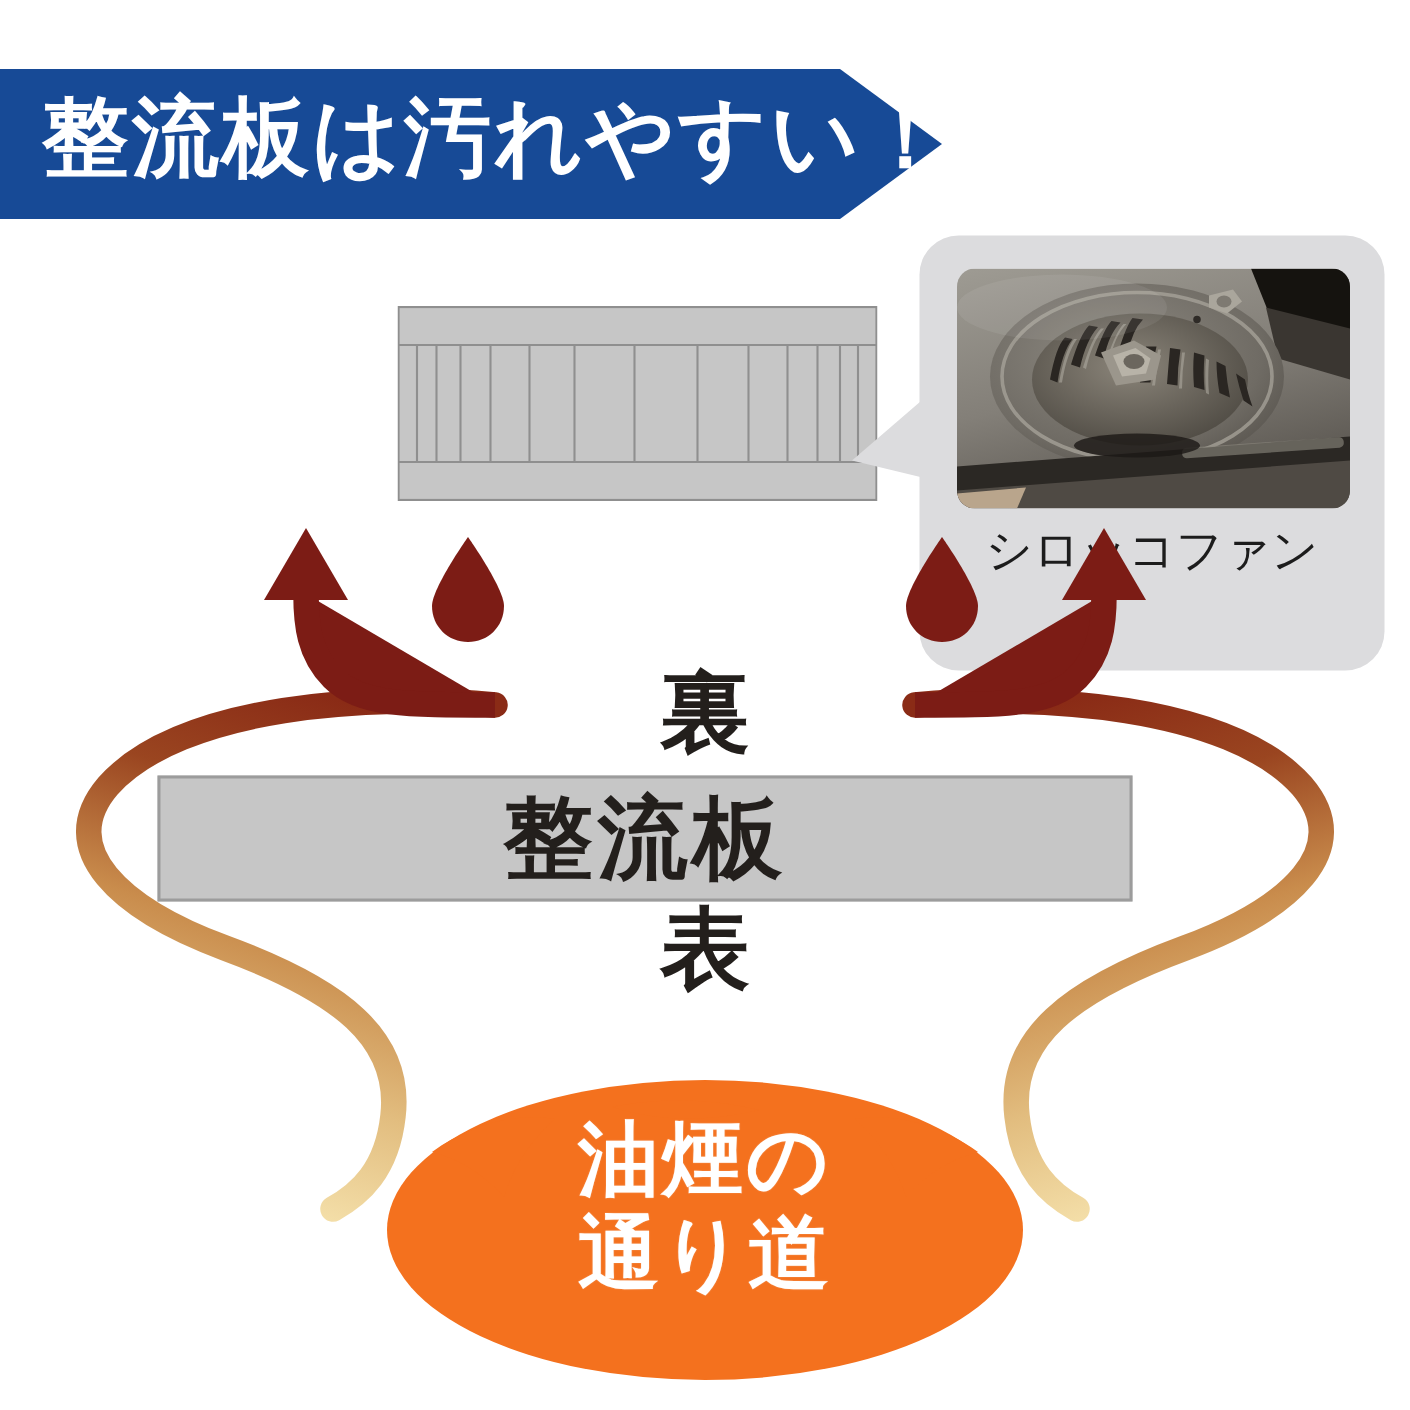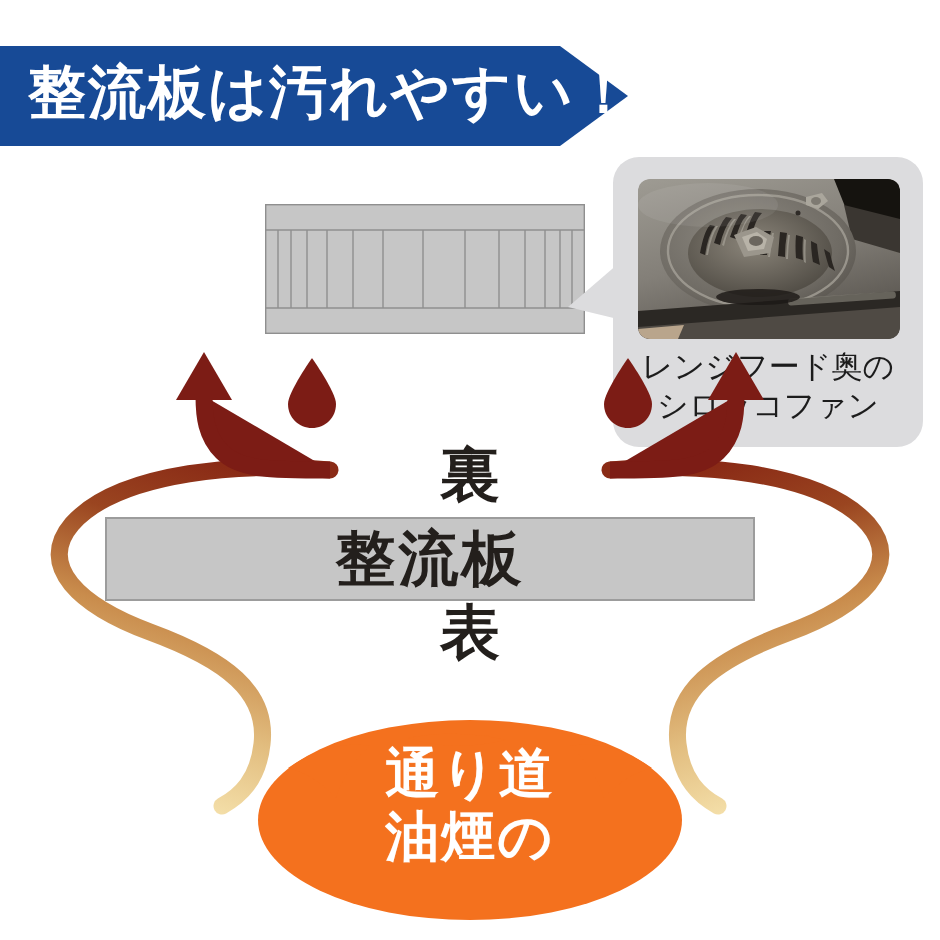--- a/index.html
+++ b/index.html
@@ -196,21 +196,20 @@
           <polygon points="0,148 262,128 262,160 0,160" fill="#4f4a44"></polygon>
           <polygon points="0,150 46,146 40,160 0,160" fill="#b9a58c"></polygon>
           <rect x="150" y="116" width="108" height="7" rx="3" fill="#8e8a81" opacity="0.6" transform="rotate(-4 204 120)"></rect>
           <ellipse cx="120" cy="118" rx="42" ry="8" fill="#1b1815" opacity="0.8"></ellipse>
 
           <ellipse cx="70" cy="26" rx="70" ry="22" fill="#ffffff" opacity="0.07"></ellipse>
         </g>
       </svg>
     </div>
     <div id="calloutCaption">
-      <span>レンジフード奥の</span>
       <span>シロッコファン</span>
     </div>
   </div>
 
   <div id="flowLayer">
     <svg width="940" height="940" viewBox="0 0 940 940" xmlns="http://www.w3.org/2000/svg">
       <defs>
         <linearGradient id="flowGradL" x1="0.62" y1="0" x2="0.36" y2="1">
           <stop offset="0%" stop-color="#8a2b16"></stop>
           <stop offset="22%" stop-color="#9a4520"></stop>
@@ -284,18 +283,18 @@
                C 64 92, 46 82, 30 78 Z" fill="#f4711e"></path>
 
       <path d="M 394 78
                C 366 58, 336 52, 312 56
                C 328 70, 340 88, 346 108
                C 360 92, 378 82, 394 78 Z" fill="#f4711e"></path>
 
       <path d="M 150 48 C 180 42, 214 42, 248 50 C 214 58, 182 58, 150 48 Z" fill="#f4711e"></path>
     </svg>
     <div id="burstText" style="color: rgb(255, 255, 255);">
+      <span>油煙の</span>
       <span>通り道</span>
-      <span>油煙の</span>
     </div>
   </div>
 
 </div>
 
 </body></html>

